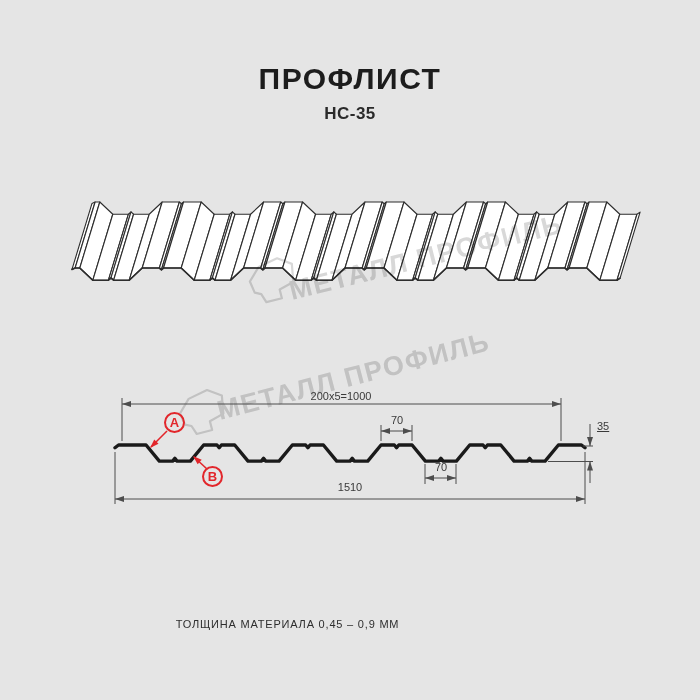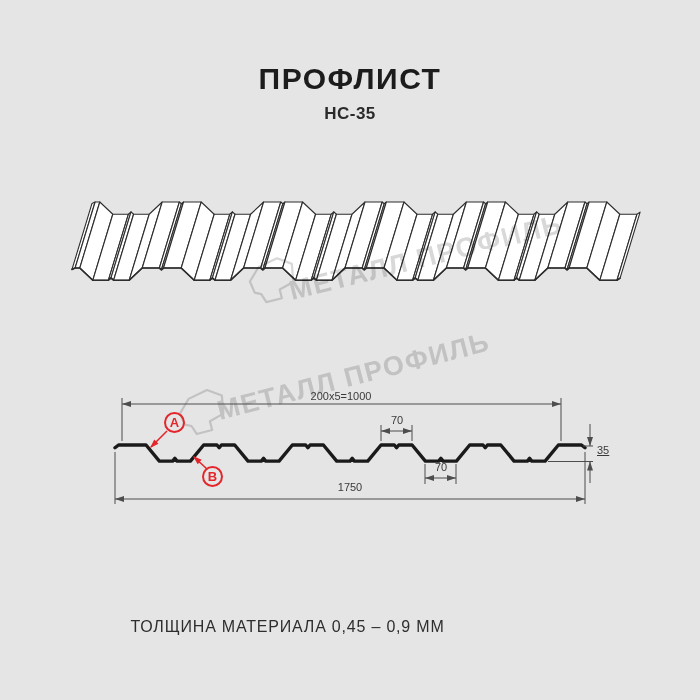--- a/index.html
+++ b/index.html
@@ -3,21 +3,21 @@
 <meta charset="utf-8">
 <style>
   html,body{margin:0;padding:0;background:#ffffff;}
   #page{position:relative;width:700px;height:700px;background:#e5e5e5;overflow:hidden;
         font-family:"Liberation Sans", sans-serif;}
   #title{position:absolute;left:0;top:62px;width:700px;text-align:center;
          font-size:30px;font-weight:800;letter-spacing:1.5px;color:#1c1c1c;}
   #subtitle{position:absolute;left:0;top:104px;width:700px;text-align:center;
          font-size:17px;font-weight:700;letter-spacing:.5px;color:#2a2a2a;}
   #footer{position:absolute;left:0;top:618px;width:575px;text-align:center;
-         font-size:16px;font-weight:500;letter-spacing:.8px;color:#2e2e2e;}
+         font-size:11px;font-weight:500;letter-spacing:.8px;color:#2e2e2e;}
   svg{position:absolute;left:0;top:0;}
   .dim{position:absolute;font-size:11px;color:#3a3a3a;white-space:nowrap;}
   .dim.center{transform:translateX(-50%);}
   .marker{position:absolute;width:21px;height:21px;border:2px solid var(--red);
           border-radius:50%;box-sizing:border-box;text-align:center;
           font-size:13px;font-weight:700;line-height:17px;background:transparent;}
 </style>
 </head>
 <body>
 
@@ -160,20 +160,20 @@
         <line x1="207" y1="469" x2="194" y2="457" stroke="#e2262b" stroke-width="1.6"></line>
         <g transform="translate(193,456) rotate(222)">
           <polygon points="0,0 -9,3 -9,-3" fill="#e2262b"></polygon>
         </g>
       </g>
     </svg>
 
   <div class="dim center" style="left:341px;top:390px;">200x5=1000</div>
   <div class="dim center" style="left:397px;top:414px;">70</div>
   <div class="dim center" style="left:441px;top:461px;">70</div>
-  <div class="dim center" style="left:350px;top:481px;">1750</div>
-  <div class="dim" style="left:597px;top:444px;text-decoration:underline;">35</div>
+  <div class="dim center" style="left:350px;top:481px;">1510</div>
+  <div class="dim" style="left:597px;top:420px;text-decoration:underline;">35</div>
 
   <div class="marker" style="left: 164px; top: 412px; color: rgb(226, 38, 43);">А</div>
   <div class="marker" style="left: 202px; top: 466px; color: rgb(226, 38, 43);">В</div>
 
   <div id="footer">ТОЛЩИНА МАТЕРИАЛА 0,45 – 0,9 ММ</div>
 </div>
 
 </body></html>

